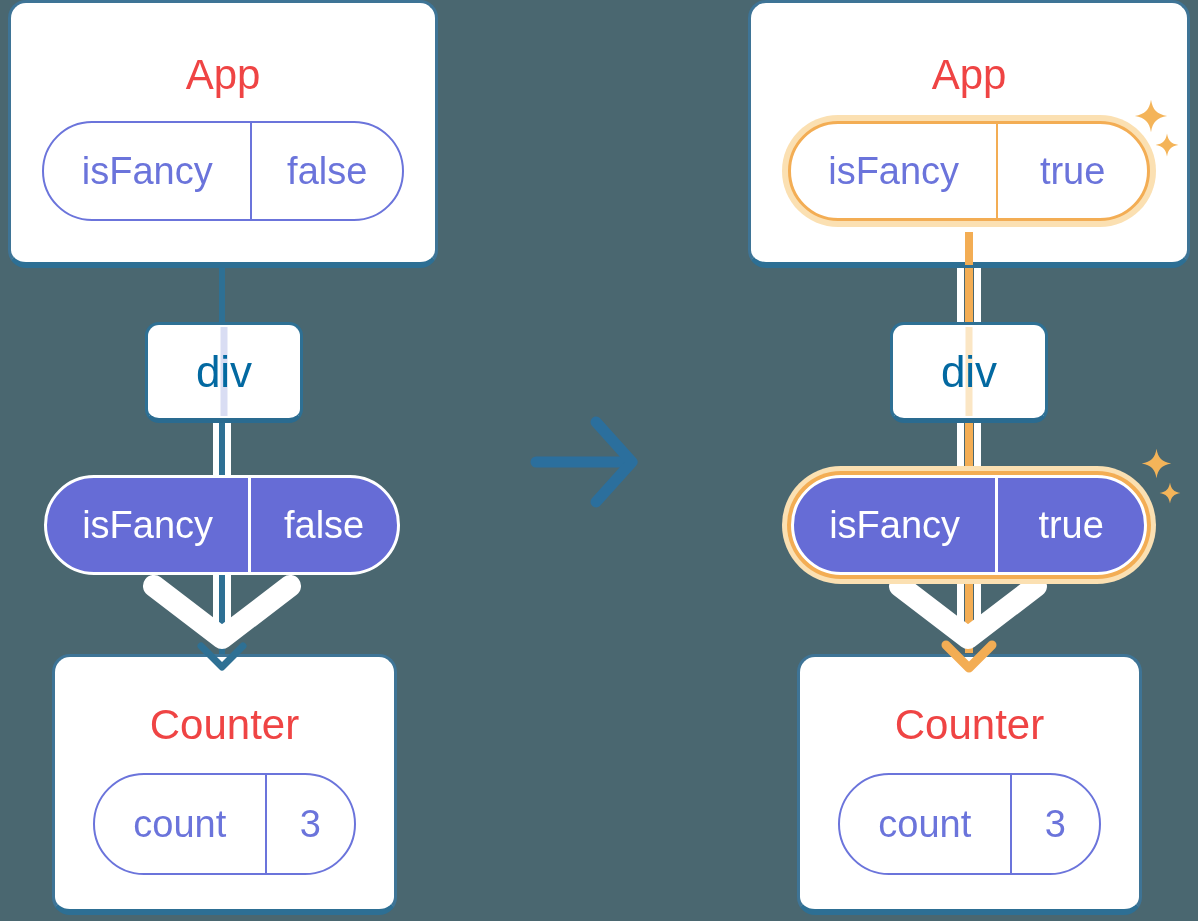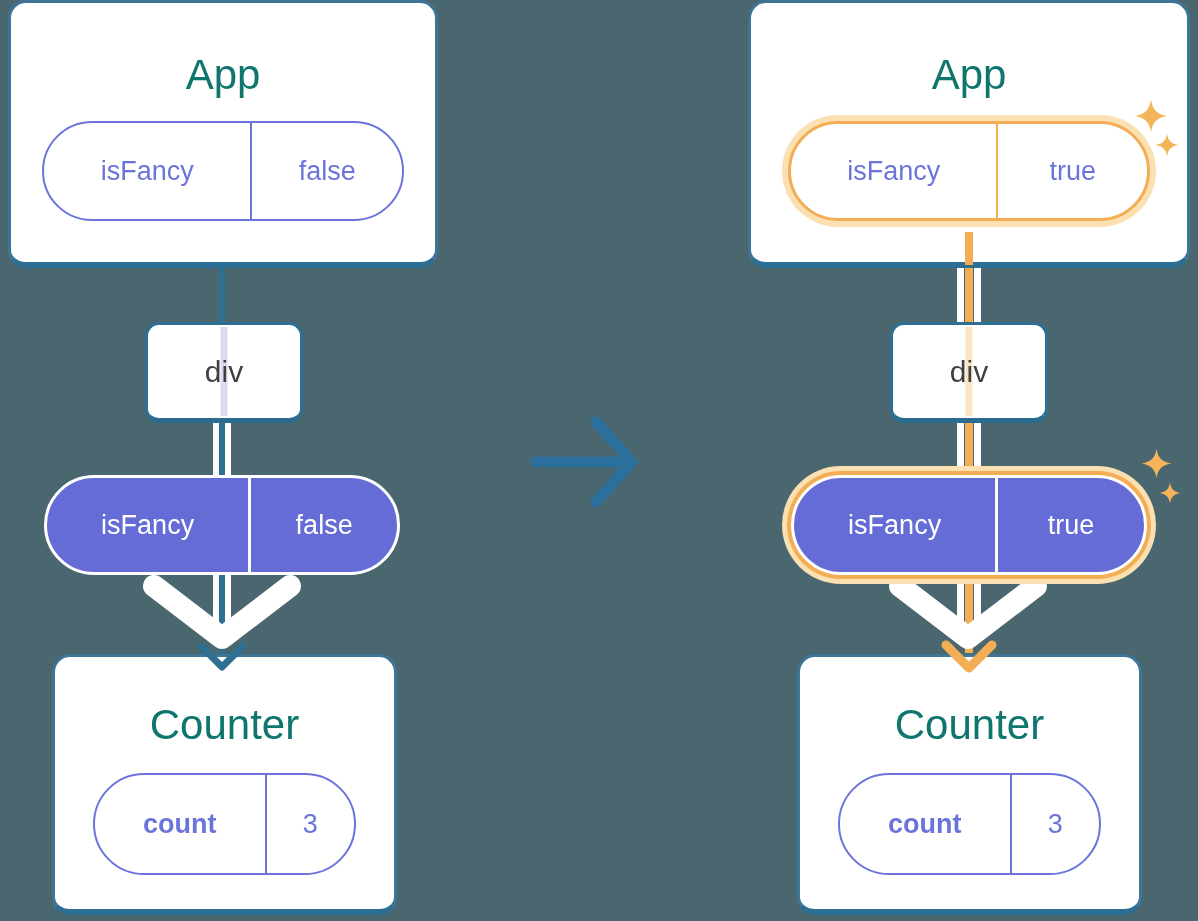--- a/index.html
+++ b/index.html
@@ -9,49 +9,49 @@
     font-family:"Liberation Sans","DejaVu Sans",sans-serif;
   }
   
   .card{
     position:absolute; background:#fff; box-sizing:border-box;
     border:3px solid #3E7496; border-bottom:6px solid #2D6F94;
     border-radius:18px; z-index:10;
   }
   .card-title{
     position:absolute; left:0; width:100%; text-align:center;
-    font-size:42px; font-weight:500; color:#0f766e; line-height:56px;
+    font-size:42px; font-weight:500; color:#ef4444; line-height:56px;
   }
   .dom-box{
     position:absolute; background:#fff; box-sizing:border-box;
     border:3px solid #2E7094; border-bottom:5px solid #2A6B90;
     border-radius:14px; z-index:10;
     display:flex; align-items:center; justify-content:center;
   }
   .dom-box .ghost-line{
     position:absolute; left:50%; transform:translateX(-50%);
     top:2px; bottom:2px; width:7px; z-index:0;
   }
   .ghost-lavender{ background:#D9DDF3; }
   .ghost-peach{ background:#FBE6C4; }
   .dom-label{
-    position:relative; z-index:1; font-size:30px; font-weight:500; color:#404040;
+    position:relative; z-index:1; font-size:44px; font-weight:500; color:#0369a1;
   }
   
   .pill{
     position:absolute; display:flex; align-items:stretch;
     border-radius:999px; box-sizing:border-box; z-index:12; overflow:hidden;
   }
   .pill .cell{
     display:flex; align-items:center; justify-content:center;
-    font-size:27px;
+    font-size:38px;
   }
   .pill .cell-name{ width:58%; }
   .pill .cell-value{ width:42%; }
-  .pill-counter .cell-name{ width:66%;font-weight:bold; }
+  .pill-counter .cell-name{ width:66%; }
   .pill-counter .cell-value{ width:34%; }
   .pill-outline{
     background:#fff; border:2.5px solid #6B74DB; color:#6B74DB;
   }
   .pill-outline .cell-name{ border-right:2.5px solid #6B74DB; }
   .pill-filled{
     background:#666CD6; border:3px solid #fff; color:#fff;
   }
   .pill-filled .cell-name{ border-right:3px solid #fff; }
   .hl-outline{

